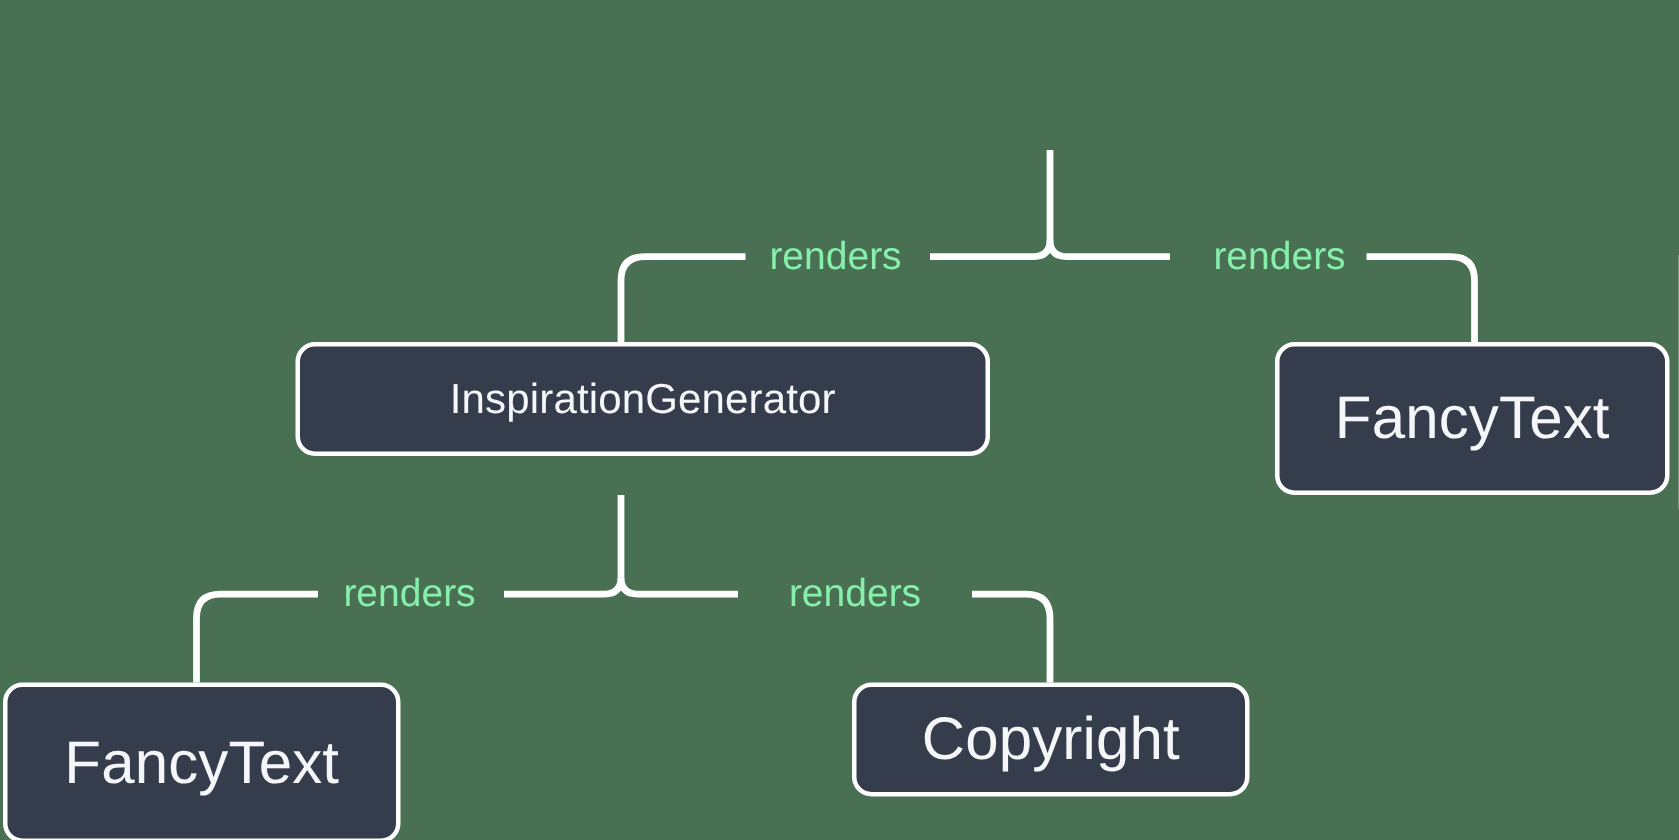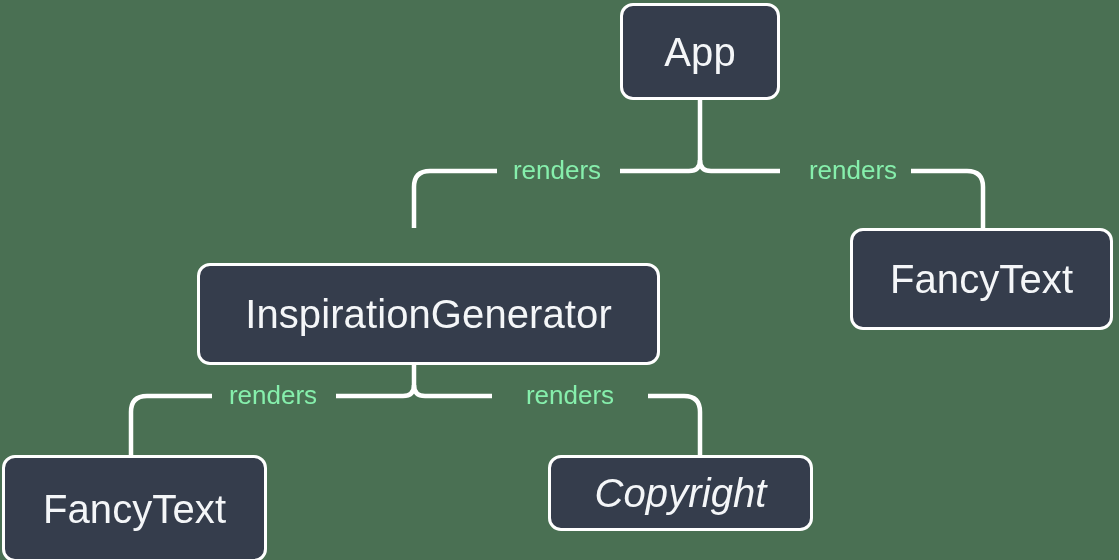--- a/index.html
+++ b/index.html
@@ -50,45 +50,43 @@
     left: 620px;
     top: 3px;
     width: 160px;
     height: 97px;
     font-size: 40px;
   }
   #node-inspirationgenerator {
     left: 197px;
     top: 228px;
     width: 463px;
-    height: 102px;
-    font-size: 40px;
-    margin-top: 35px;
+    height: 76px;
+    font-size: 28px;
   }
   #node-fancytext-right {
     left: 850px;
     top: 228px;
     width: 263px;
     height: 102px;
     font-size: 40px;
   }
   #node-fancytext-bottom {
     left: 2px;
     top: 455px;
     width: 265px;
     height: 107px;
     font-size: 40px;
   }
   #node-copyright {
-    left: 548px;
+    left: 568px;
     top: 455px;
     width: 265px;
     height: 76px;
     font-size: 40px;
-    font-style: italic;
   }
   
   .edge-label {
     position: absolute;
     color: #86efac;
     font-size: 26px;
     line-height: 1;
     white-space: nowrap;
     z-index: 3;
     transform: translate(-50%, -50%);
@@ -131,23 +129,20 @@
 
       <path d="M 414 385 Q 414 396 403 396 L 336 396"></path>
       <path d="M 414 385 Q 414 396 425 396 L 492 396"></path>
 
       <path d="M 212 396 L 147 396 Q 131 396 131 412 L 131 455"></path>
 
       <path d="M 648 396 L 684 396 Q 700 396 700 412 L 700 455"></path>
     </g>
   </svg>
 
-  <div class="node" id="node-app">
-    <span class="node-label">App</span>
-  </div>
 
   <div class="node" id="node-inspirationgenerator">
     <span class="node-label">InspirationGenerator</span>
   </div>
 
   <div class="node" id="node-fancytext-right">
     <span class="node-label">FancyText</span>
   </div>
 
   <div class="node" id="node-fancytext-bottom">

